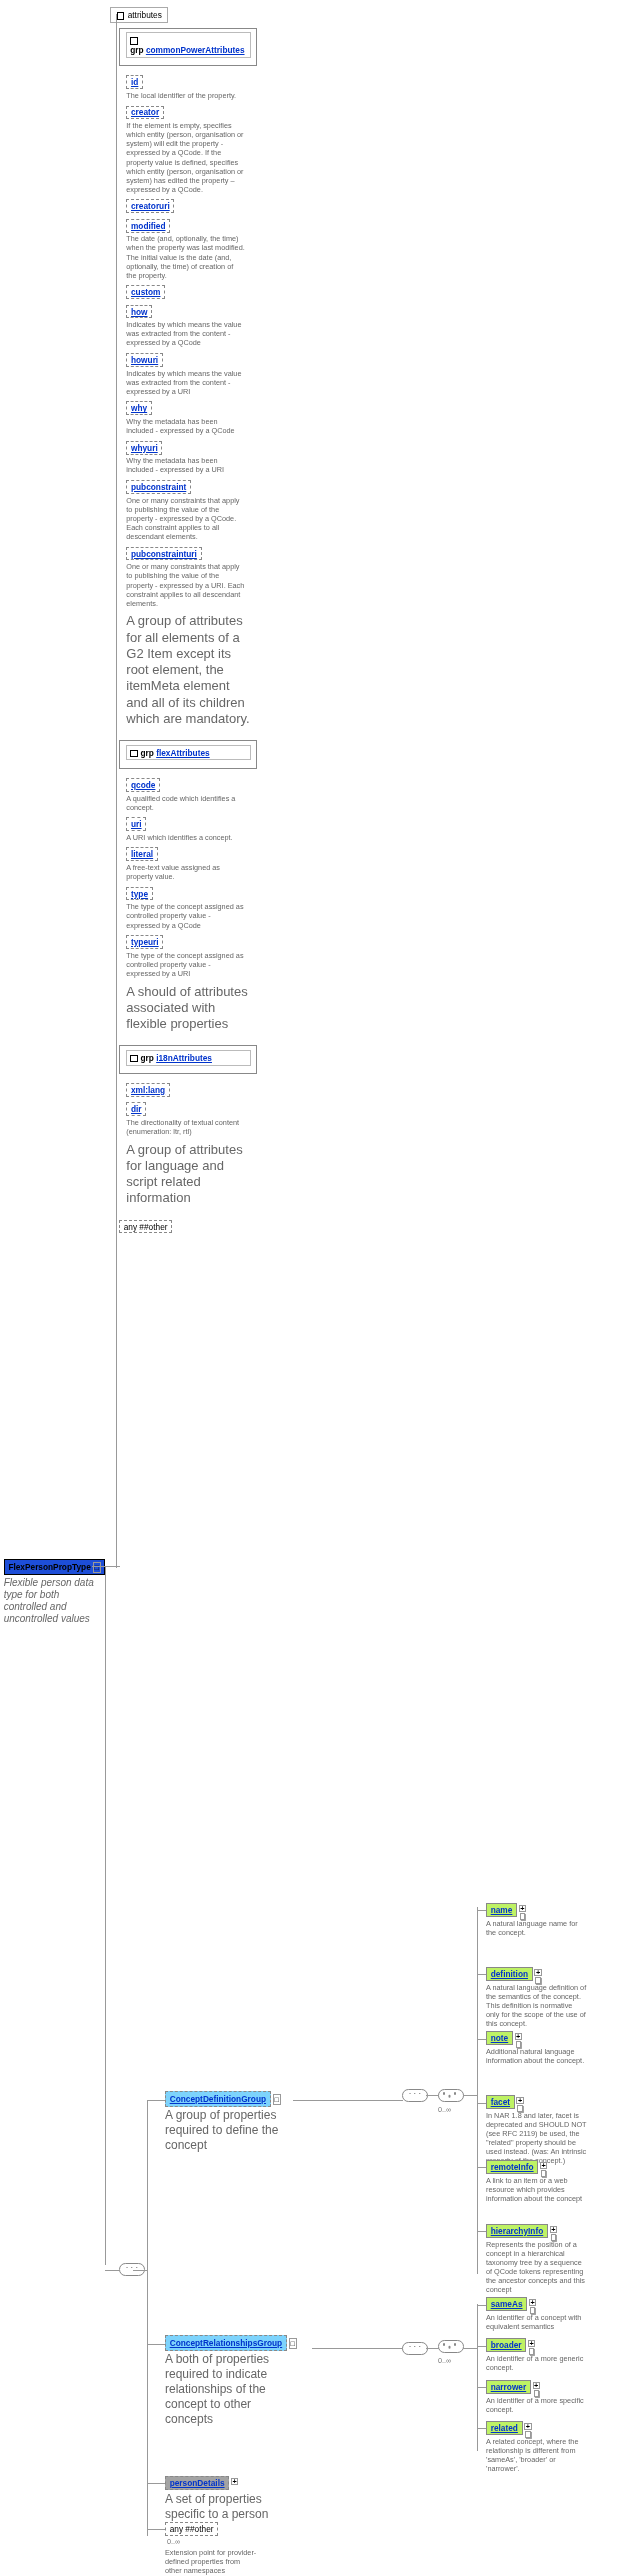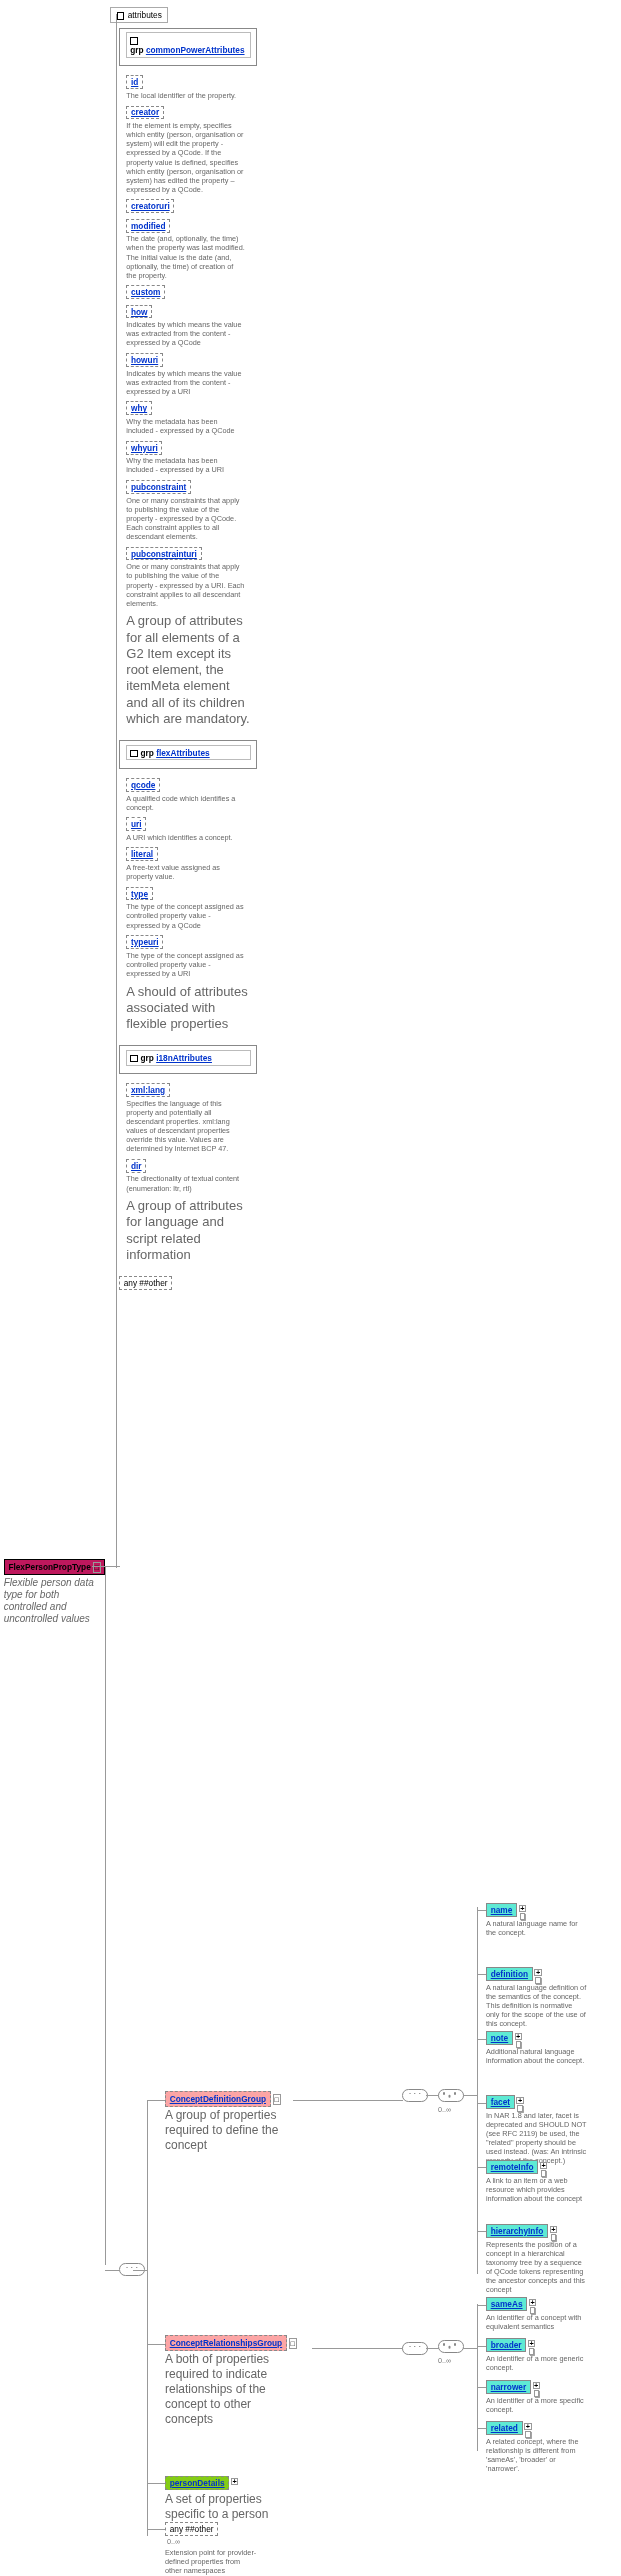--- a/index.html
+++ b/index.html
@@ -11,21 +11,21 @@
     font-size: 8.3px;
     color: #000;
     width: 622px;
   }
   .root-box {
     position: absolute;
     left: 3.7px;
     top: 1559px;
     border: 0.9px solid #000;
     padding: 1.8px 3.7px;
-    background: #be185d;
+    background: #1d4ed8;
     font-size: 8.3px;
     font-weight: bold;
   }
   .root-desc {
     position: absolute;
     left: 3.7px;
     top: 1577px;
     font-size: 10px;
     color: #666;
     width: 92px;
@@ -116,21 +116,21 @@
     background: #fff;
     display: inline-block;
   }
   .group-label-box {
     border: 0.9px dashed #888;
     padding: 1.8px 3.7px;
     font-size: 8.3px;
     font-weight: bold;
     display: inline-block;
     position: relative;
-    background: #fca5a5;
+    background: #7dd3fc;
   }
   .group-label-box .corner {
     position: absolute;
     right: -11px;
     top: 1.8px;
     font-size: 7.3px;
     border: 0.9px solid #999;
     padding: 0 0.9px;
     background: #fff;
   }
@@ -178,21 +178,21 @@
     color: #777;
     margin-top: 0.9px;
   }
   .elem-box {
     border: 0.9px solid #888;
     padding: 0.9px 3.7px;
     font-size: 8.3px;
     font-weight: bold;
     display: inline-block;
     position: relative;
-    background: #5eead4;
+    background: #bef264;
     color: #0033cc;
     text-decoration: underline;
   }
   .elem-box .plus {
     position: absolute;
     right: -10px;
     top: 0.9px;
     font-size: 7.3px;
     border: 0.9px solid #999;
     width: 7.3px;
@@ -299,21 +299,20 @@
       <div class="attr-item"><span class="attr-label attr-link">typeuri</span></div>
       <div class="attr-desc">The type of the concept assigned as controlled property value - expressed by a URI</div>
     </div>
   <div class="grp-desc">A should of attributes associated with flexible properties</div>
 
   <div class="grp-box">
     <div class="grp-inner"><span>grp</span>&nbsp;<span class="attr-link">i18nAttributes</span></div>
   </div>
   <div id="ia-items">
       <div class="attr-item"><span class="attr-label attr-link">xml:lang</span></div>
-      <div class="attr-desc">Specifies the language of this property and potentially all descendant properties. xml:lang values of descendant properties override this value. Values are determined by Internet BCP 47.</div>
       <div class="attr-item"><span class="attr-label attr-link">dir</span></div>
       <div class="attr-desc">The directionality of textual content (enumeration: ltr, rtl)</div>
     </div>
   <div class="grp-desc">A group of attributes for language and script related information</div>
 
   <div class="any-box">any ##other</div>
 </div>
 
 <div class="hline" style="left:92px;top:1566px;width:27.5px;"></div>
 <div class="vline" style="left:116px;top:13.8px;height:1554px;"></div>
@@ -357,21 +356,21 @@
 <div class="hline" style="left:312px;top:2348px;width:92px;"></div>
 <div class="crg-seq"><div class="seq-box"></div></div>
 <div class="crg-choice"><div class="seq-box choice"></div><div class="occurs">0..∞</div></div>
 <div class="hline" style="left:426px;top:2348px;width:13px;"></div>
 <div class="hline" style="left:463px;top:2348px;width:13.8px;"></div>
 <div class="vline" style="left:477px;top:2304px;height:147px;"></div>
 
 <div id="crg-elems"></div>
 
 <div class="col2-elems" style="top:2476px;">
-  <div style="border:0.9px dashed #888;padding:0.9px 3.7px;font-size:8.3px;font-weight:bold;display:inline-block;position:relative;background:#84cc16;">
+  <div style="border:0.9px dashed #888;padding:0.9px 3.7px;font-size:8.3px;font-weight:bold;display:inline-block;position:relative;background:#a3a3a3;">
     <span class="attr-link">personDetails</span>
     <span style="position:absolute;right:-10px;top:0.9px;font-size:7.3px;border:0.9px solid #999;width:7.3px;height:7.3px;line-height:6.4px;text-align:center;background:#fff;">+</span>
   </div>
   <div class="group-desc2">A set of properties specific to a person</div>
 </div>
 <div class="hline" style="left:147px;top:2483px;width:18.3px;"></div>
 
 <div class="ext-box" style="left:165px;top:2522px;">any ##other</div>
 <div style="position:absolute;left:167px;top:2537px;font-size:7.3px;color:#777;">0..∞</div>
 <div class="ext-desc" style="left:165px;top:2548px;">Extension point for provider-defined properties from other namespaces</div>

